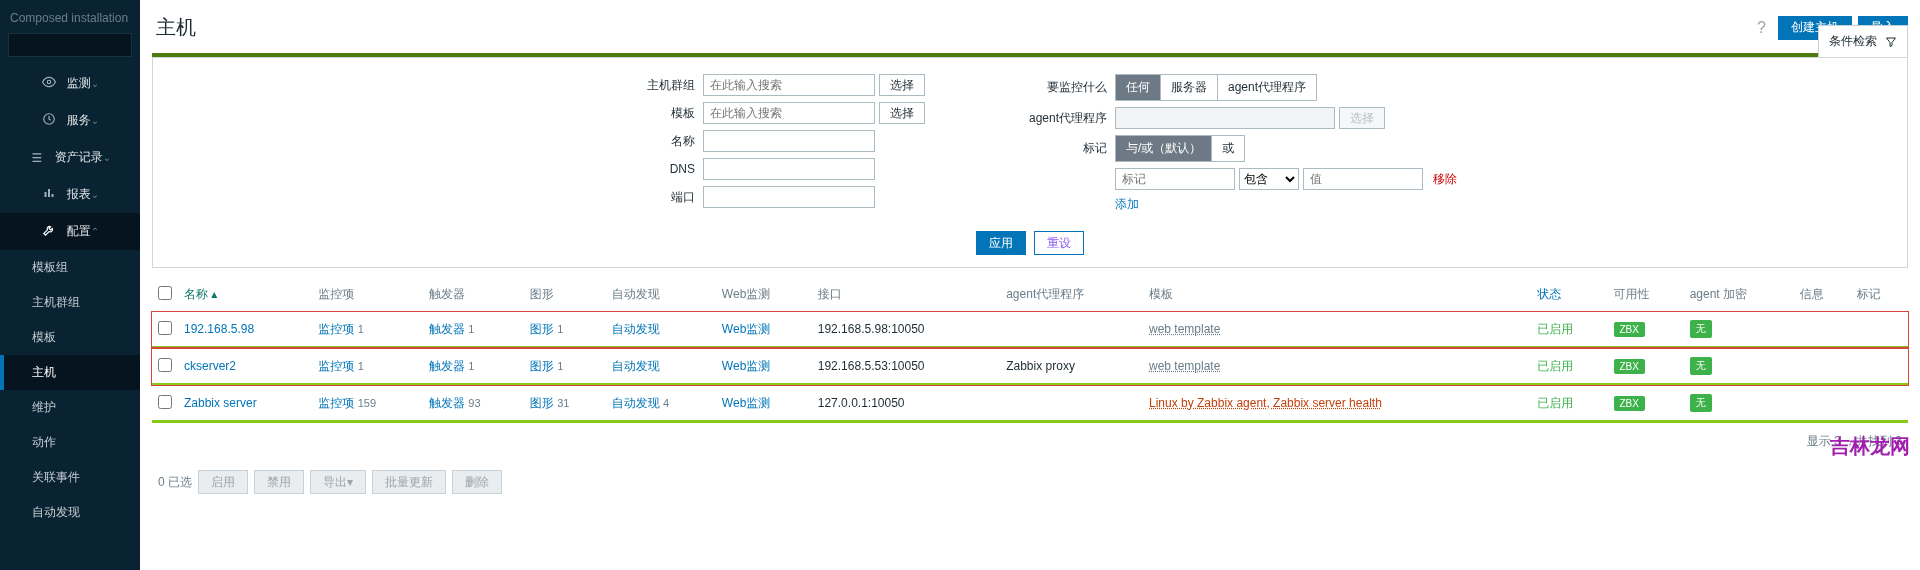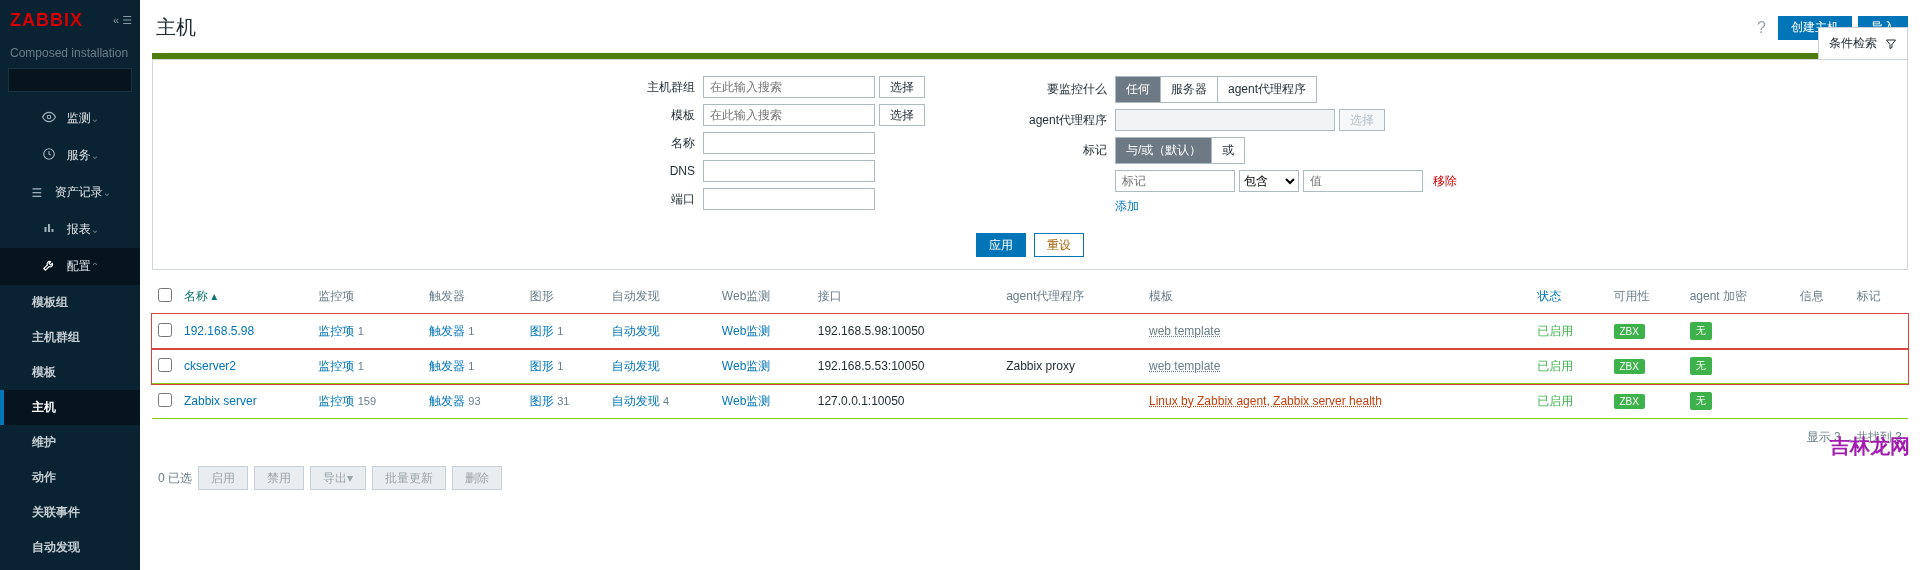--- a/index.html
+++ b/index.html
@@ -12,31 +12,31 @@
 .subtitle { color: #6a7d89; font-size: 12px; padding: 0 10px 8px 10px; margin-top: 11px; }
 .search-wrap { padding: 0 8px 8px 8px; }
 .search-box { display: flex; background: #05141f; border: 1px solid #1a3140; }
 .search-input { flex: 1; background: transparent; border: none; height: 22px; color: #fff; padding: 0 6px; outline: none; }
 .search-btn { width: 24px; display: flex; align-items: center; justify-content: center; color: #8b9aa4; cursor: pointer; }
 .nav-item { display: flex; align-items: center; padding: 10px 10px; color: #e0e5e8; cursor: pointer; justify-content: center; }
 .nav-item.expanded { background: #05141f; }
 .nav-left { display: flex; align-items: center; gap: 10px; }
 .nav-icon { width: 16px; display: inline-block; text-align: center; color: #9fb0ba; }
 .nav-caret { color: #6a7d89; font-size: 10px; }
-.sub-item { padding: 9px 16px 9px 28px; color: #c5ced4; cursor: pointer; border-left: 4px solid transparent; font-weight: bold; }
+.sub-item { padding: 9px 16px 9px 28px; color: #c5ced4; cursor: pointer; border-left: 4px solid transparent; }
 .sub-item.active { color: #fff; border-left: 4px solid #0275b8; background: #05141f; }
 .main { flex: 1; background: #fff; padding: 0; }
 .header { display: flex; align-items: center; justify-content: space-between; padding: 14px 12px 12px 16px; }
 .page-title { font-size: 20px; font-weight: normal; color: #1f2c33; }
 .header-actions { display: flex; align-items: center; gap: 6px; }
 .btn { display: inline-flex; align-items: center; justify-content: center; height: 24px; padding: 0 12px; border: 1px solid #0275b8; background: #0275b8; color: #fff; cursor: pointer; font-size: 12px; }
-.btn.ghost { background: #fff; color: #a16207; }
+.btn.ghost { background: #fff; color: #8b5cf6; }
 .btn.disabled { background: #eaedef; color: #9aa5ac; border-color: #c8d1d7; cursor: default; }
 .help-icon { color: #9aa5ac; font-size: 16px; margin-right: 6px; cursor: pointer; }
-.filter-panel { background: #ebebeb; margin: 0 12px; border-top: 6px solid #4d7c0f; position: relative; }
+.filter-panel { background: #ebebeb; margin: 0 12px; border-top: 4px solid #4d7c0f; position: relative; }
 .filter-toggle { position: absolute; right: 0; top: -32px; background: #fff; border: 1px solid #c8d1d7; border-bottom: none; height: 32px; display: flex; align-items: center; padding: 0 10px; gap: 8px; color: #1f2c33; cursor: pointer; }
 .filter-body { background: #fff; border: 1px solid #d0d6da; padding: 16px 0 12px 0; }
 .filter-cols { display: flex; justify-content: center; gap: 90px; }
 .filter-col { }
 .form-row { display: flex; align-items: center; margin-bottom: 6px; }
 .form-label { width: 100px; text-align: right; color: #1f2c33; padding-right: 8px; }
 .form-input { width: 172px; height: 22px; border: 1px solid #acbbc2; padding: 0 6px; outline: none; }
 .form-input.narrow { width: 120px; }
 .select-btn { height: 22px; border: 1px solid #acbbc2; background: #fff; padding: 0 10px; margin-left: 4px; cursor: pointer; color: #1f2c33; }
 .select-btn.disabled { color: #b6c1c8; background: #f5f7f8; cursor: default; }
@@ -45,41 +45,37 @@
 .seg:last-child { border-right: none; }
 .seg.active { background: #6d7984; color: #fff; }
 .tag-select { height: 22px; border: 1px solid #acbbc2; background: #fff; }
 .link { color: #0275b8; cursor: pointer; }
 .link.danger { color: #cc0000; }
 .filter-actions { display: flex; justify-content: center; gap: 8px; margin-top: 12px; }
 .tbl-wrap { margin: 10px 12px 0 12px; }
 table { width: 100%; border-collapse: collapse; }
 th { text-align: left; font-weight: normal; color: #6a7d89; padding: 8px 6px; border-bottom: 1px solid #d0d6da; }
 th.sortable { color: #0f766e; cursor: pointer; }
-td { padding: 8px 6px; border-bottom: 1px solid #84cc16; color: #1f2c33; }
+td { padding: 8px 6px; border-bottom: 3px solid #84cc16; color: #1f2c33; }
 .chk { width: 14px; height: 14px; }
 .count-sup { color: #6a7d89; font-size: 11px; }
 .badge { display: inline-block; padding: 2px 6px; color: #fff; font-size: 10px; border-radius: 2px; background: #3db24b; }
 .badge.zbx { background: #3db24b; }
 .status-enabled { color: #3db24b; }
 .row-box { outline: 1px solid #d64540; }
 .tbl-footer { display: flex; justify-content: flex-end; padding: 10px 6px; color: #6a7d89; }
 .mass-actions { display: flex; align-items: center; gap: 6px; padding: 10px 0 0 6px; color: #6a7d89; }
 .watermark { position: fixed; right: 10px; bottom: 110px; font-size: 20px; font-weight: bold; color: #a21caf; font-family: Liberation Serif, serif; }
 .funnel-svg { width: 12px; height: 12px; }
 </style>
 </head>
 <body>
 
 <div class="layout">
   <aside class="sidebar">
-    <div class="logo-row">
-      <span class="logo">ZABBIX</span>
-      <span class="collapse-icon">« ☰</span>
-    </div>
     <div class="subtitle">Composed installation</div>
     <div class="search-wrap">
       <div class="search-box">
         <input class="search-input" style="">
         <span class="search-btn">
           <svg width="14" height="14" viewBox="0 0 24 24" fill="none" stroke="#8b9aa4" stroke-width="2">
               <circle cx="10" cy="10" r="7"></circle>
               <line x1="21" y1="21" x2="15" y2="15"></line>
             </svg>
         </span>

